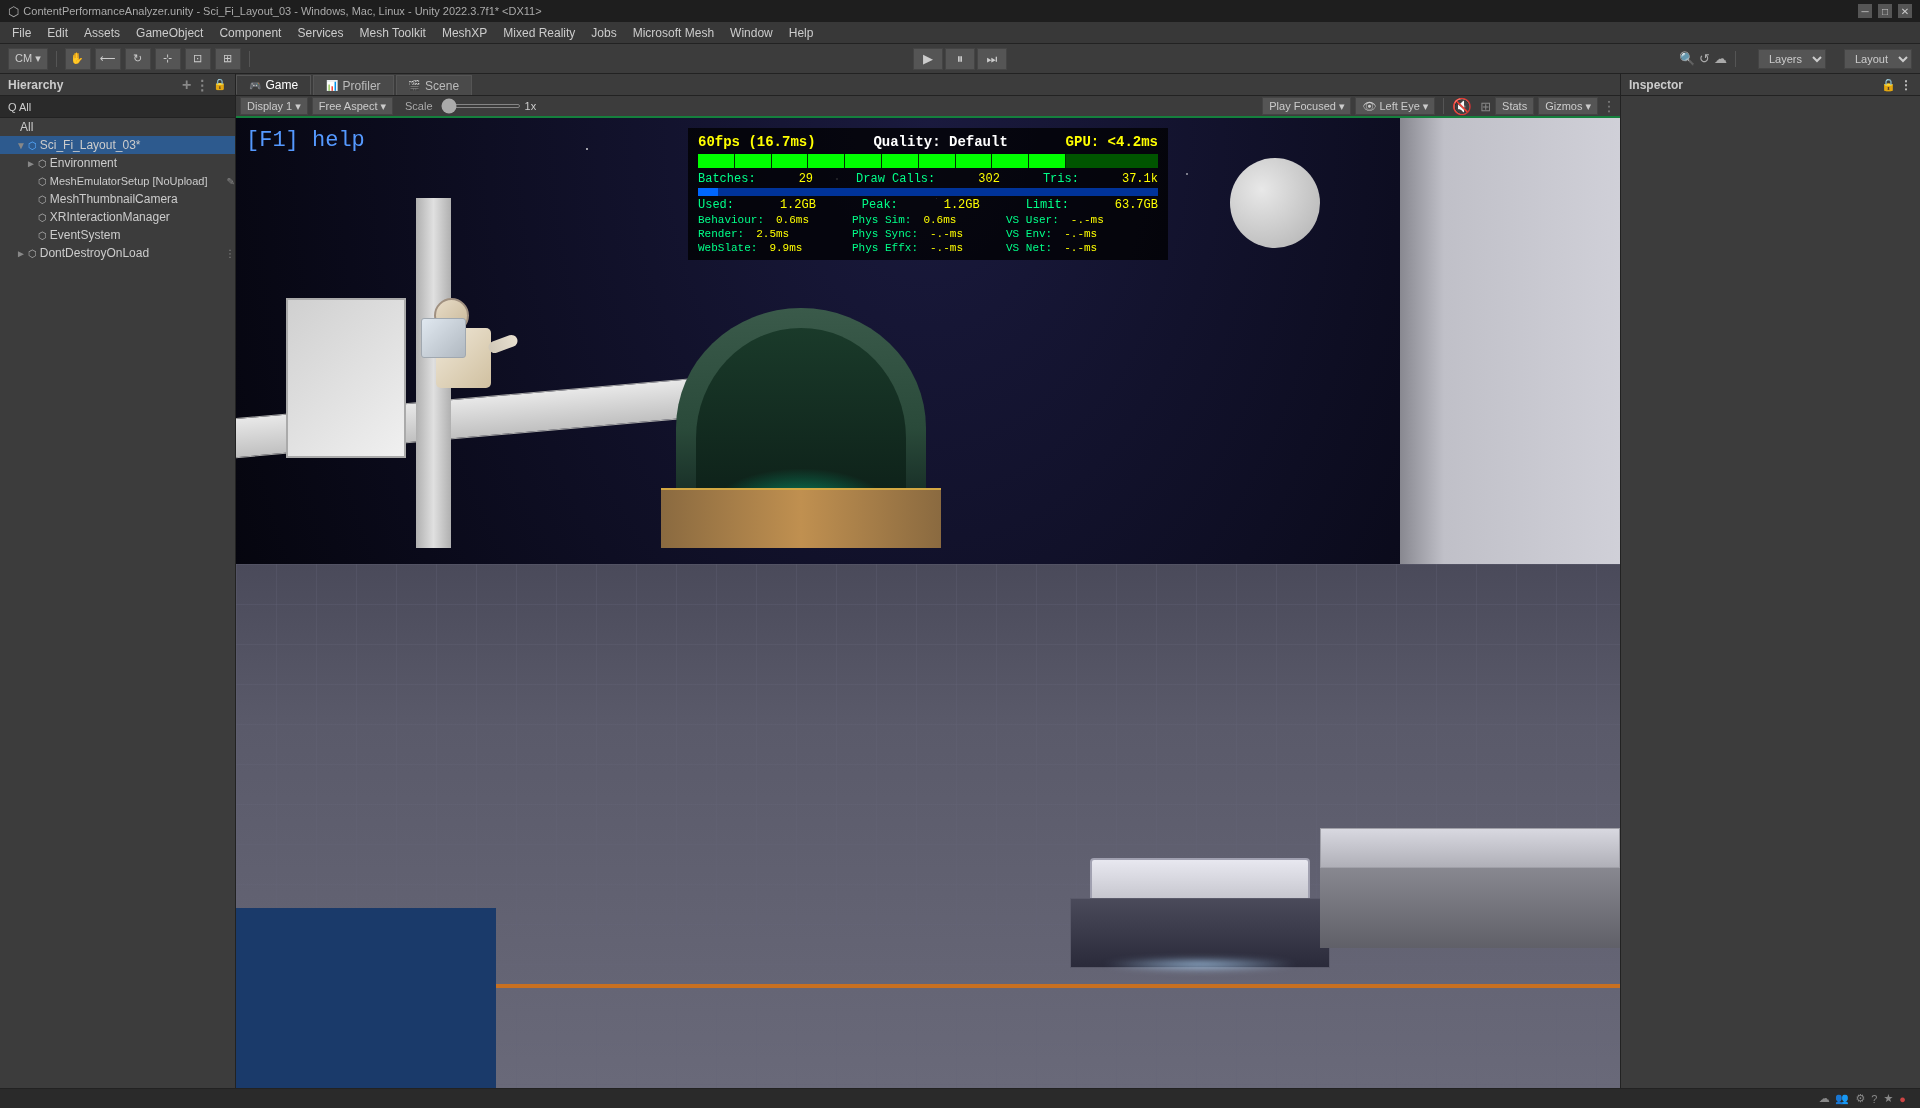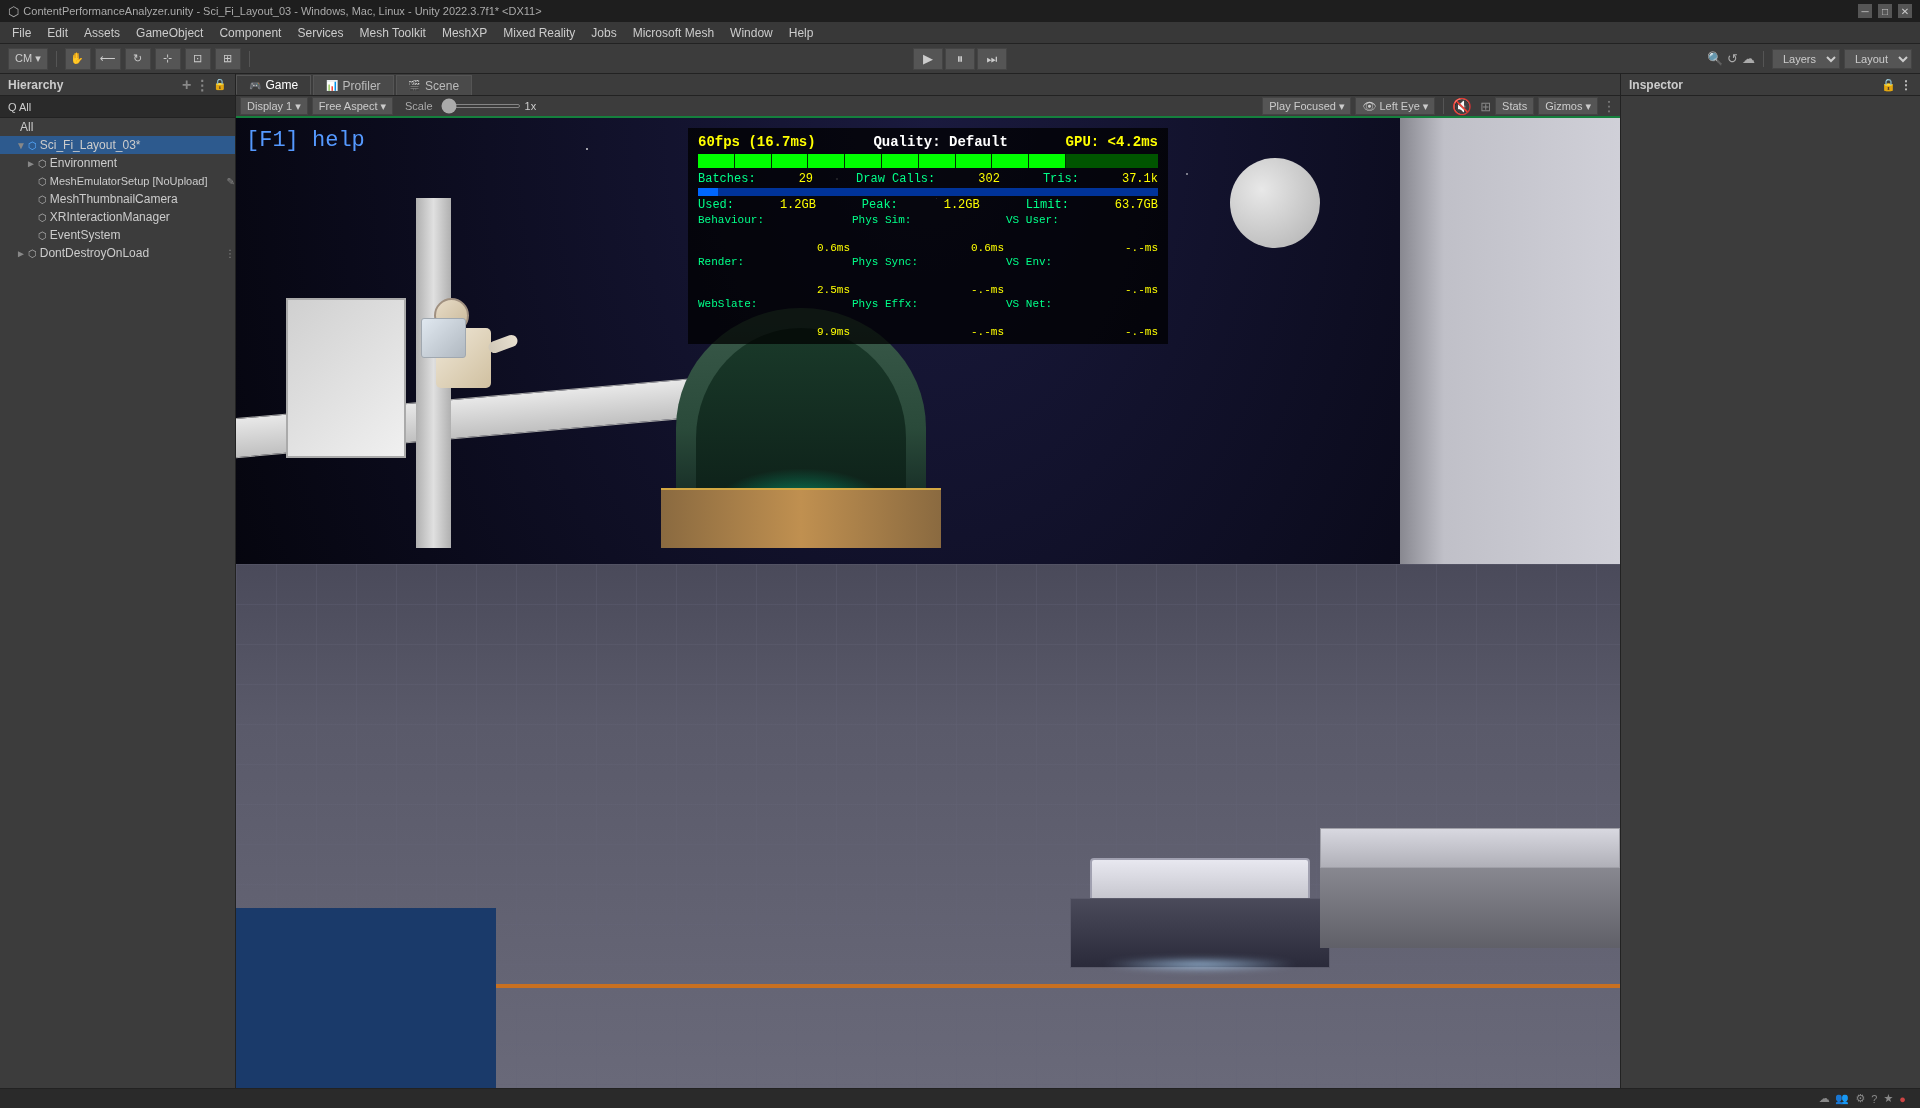--- a/index.html
+++ b/index.html
@@ -75,20 +75,21 @@
       align-items: center;
       gap: 4px;
     }
     #layers-dropdown, #layout-dropdown {
       background: #555;
       border: 1px solid #444;
       color: #ccc;
       padding: 2px 6px;
       font-size: 11px;
       cursor: pointer;
+      margin-left: 14px;
     }
 
     
     #main-layout {
       display: flex;
       height: calc(1108px - 22px - 22px - 30px);
     }
 
     
     #hierarchy-panel {
@@ -336,23 +337,23 @@
       height: 100%;
       background: #0066ff;
       width: 20px;
     }
     .stats-section {
       display: grid;
       grid-template-columns: 1fr 1fr 1fr;
       gap: 2px;
       font-size: 11px;
     }
-    .stats-cell { display: flex; gap: 12px; justify-content: space-between; }
+    .stats-cell { display: flex; gap: 12px; }
     .stats-cell .sl { color: #00ff88; }
-    .stats-cell .sv { color: #ffff00; margin-top: 28px; }
+    .stats-cell .sv { color: #ffff00; }
 
     
     #inspector-panel {
       width: 300px;
       background: #3c3c3c;
       border-left: 1px solid #222;
       display: flex;
       flex-direction: column;
     }
     #inspector-header {

